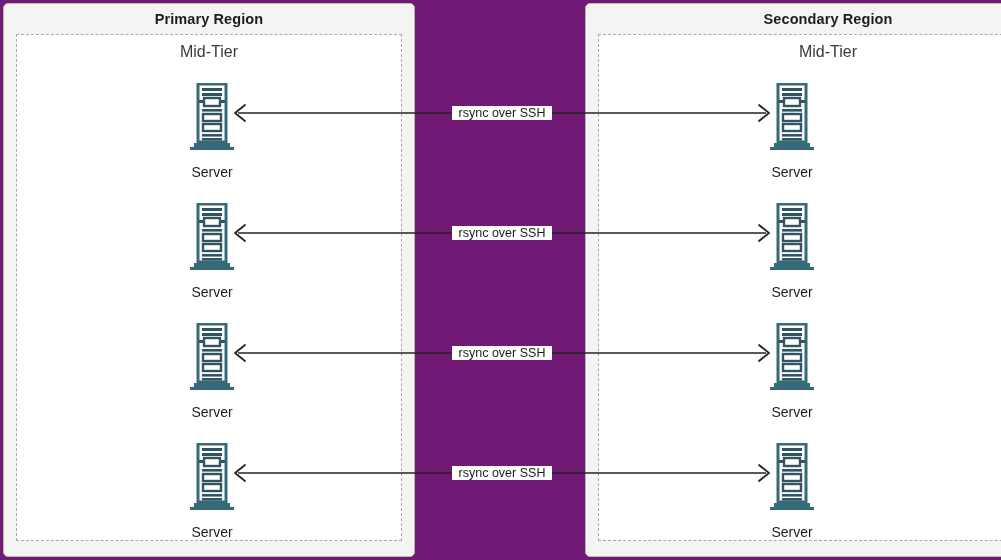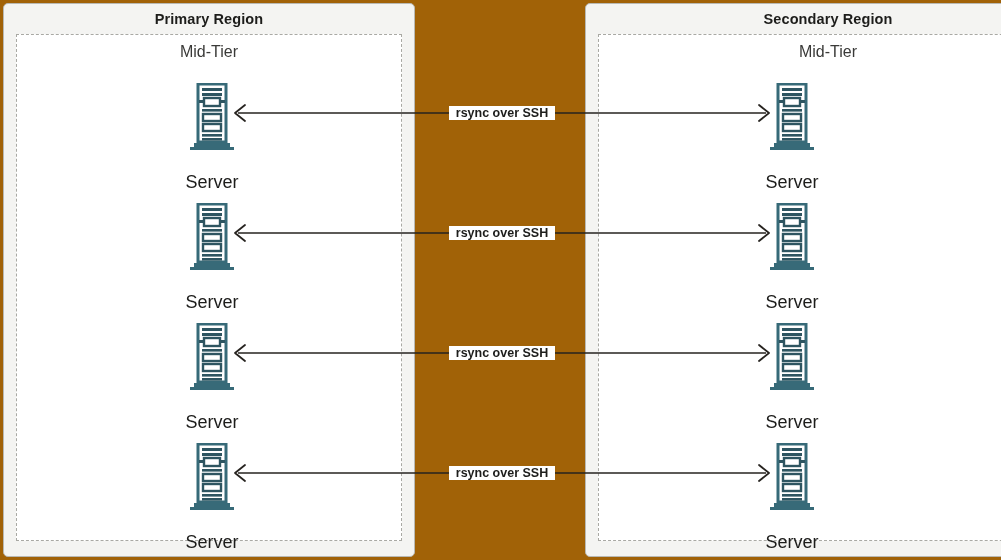--- a/index.html
+++ b/index.html
@@ -7,21 +7,21 @@
     padding: 0;
     background: #ffffff;
   }
   body {
     font-family: "Liberation Sans", sans-serif;
   }
   #canvas {
     position: relative;
     width: 1001px;
     height: 560px;
-    background: #a16207;
+    background: #701a75;
     overflow: hidden;
   }
 
   
   .region {
     position: absolute;
     top: 3px;
     height: 554px;
     background: #f4f4f2;
     border: 1px solid #b9b9b4;
@@ -69,34 +69,33 @@
     position: absolute;
     width: 90px;
     text-align: center;
   }
   .node .icon {
     display: block;
     margin: 0 auto;
   }
   .node-label {
     display: block;
-    margin-top: 17px;
-    font-size: 18px;
+    margin-top: 7px;
+    font-size: 14px;
     color: #1d1d1b;
     line-height: 16px;
   }
 
   
   .link {
     position: absolute;
     left: 228px;
     width: 548px;
     height: 26px;
     margin-top: -13px;
-    font-weight: bold;
   }
   .link svg { display: block; }
   .link-label {
     position: absolute;
     left: 0;
     right: 0;
     top: 0;
     height: 26px;
     line-height: 26px;
     text-align: center;

